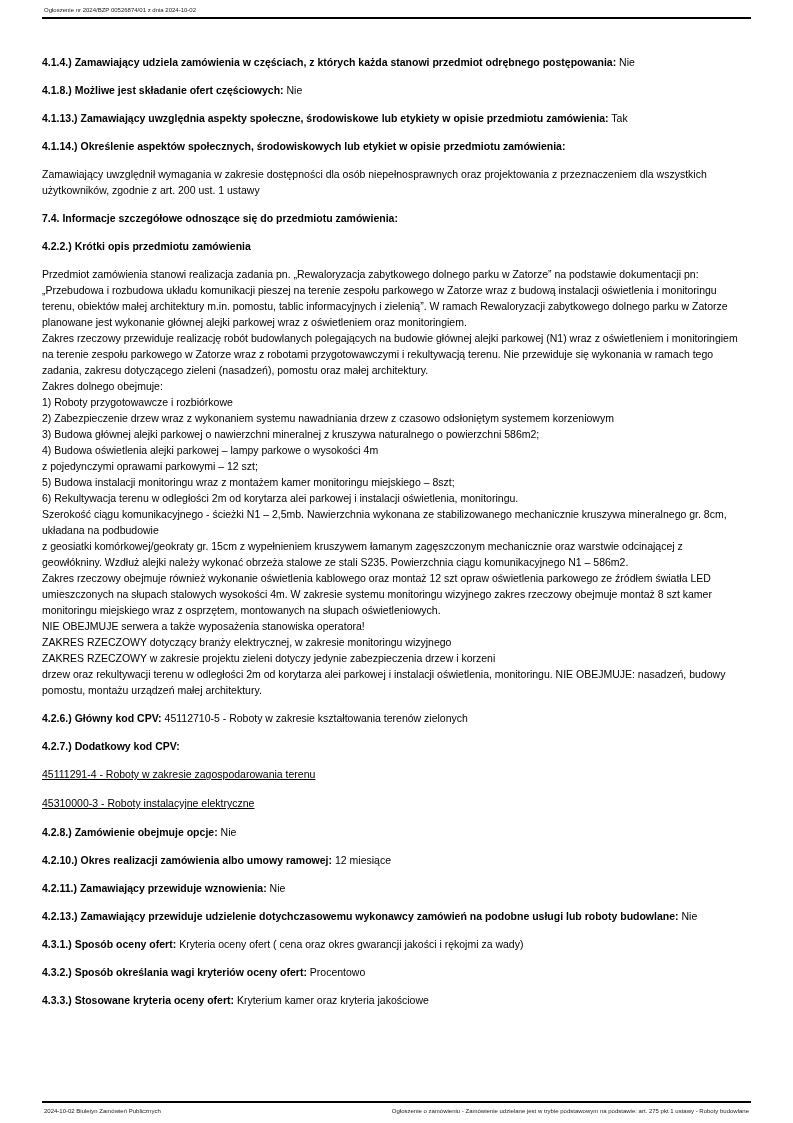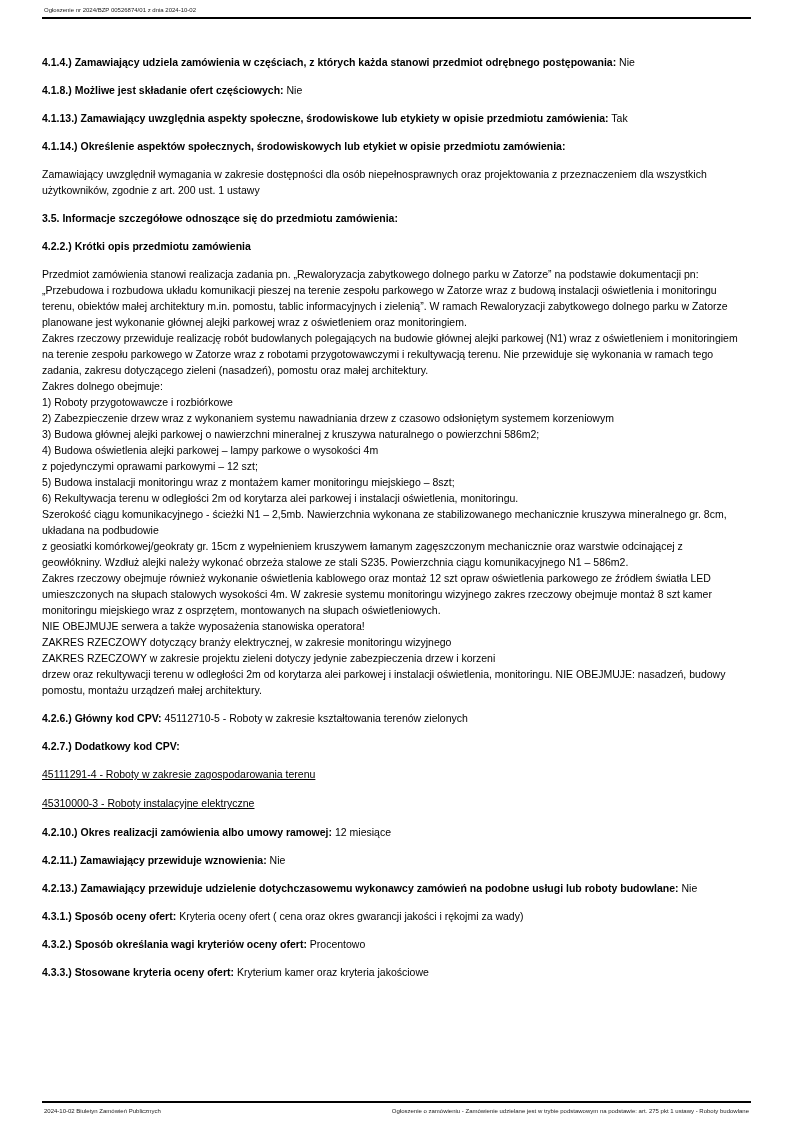--- a/index.html
+++ b/index.html
@@ -75,21 +75,21 @@
     <p class="block kv"><b>4.1.4.) Zamawiający udziela zamówienia w częściach, z których każda stanowi przedmiot odrębnego postępowania:</b> <span>Nie</span></p>
 
     <p class="block kv"><b>4.1.8.) Możliwe jest składanie ofert częściowych:</b> <span>Nie</span></p>
 
     <p class="block kv"><b>4.1.13.) Zamawiający uwzględnia aspekty społeczne, środowiskowe lub etykiety w opisie przedmiotu zamówienia:</b> <span>Tak</span></p>
 
     <p class="block heading">4.1.14.) Określenie aspektów społecznych, środowiskowych lub etykiet w opisie przedmiotu zamówienia:</p>
 
     <p class="block plain">Zamawiający uwzględnił wymagania w zakresie dostępności dla osób niepełnosprawnych oraz projektowania z przeznaczeniem dla wszystkich użytkowników, zgodnie z art. 200 ust. 1 ustawy</p>
 
-    <p class="block heading">3.5. Informacje szczegółowe odnoszące się do przedmiotu zamówienia:</p>
+    <p class="block heading">7.4. Informacje szczegółowe odnoszące się do przedmiotu zamówienia:</p>
 
     <p class="block heading">4.2.2.) Krótki opis przedmiotu zamówienia</p>
 
     <div class="block desc">
         <div class="line">Przedmiot zamówienia stanowi realizacja zadania pn. „Rewaloryzacja zabytkowego dolnego parku w Zatorze” na podstawie dokumentacji pn: „Przebudowa i rozbudowa układu komunikacji pieszej na terenie zespołu parkowego w Zatorze wraz z budową instalacji oświetlenia i monitoringu terenu, obiektów małej architektury m.in. pomostu, tablic informacyjnych i zielenią”. W ramach Rewaloryzacji zabytkowego dolnego parku w Zatorze planowane jest wykonanie głównej alejki parkowej wraz z oświetleniem oraz monitoringiem.</div>
         <div class="line">Zakres rzeczowy przewiduje realizację robót budowlanych polegających na budowie głównej alejki parkowej (N1) wraz z oświetleniem i monitoringiem na terenie zespołu parkowego w Zatorze wraz z robotami przygotowawczymi i rekultywacją terenu. Nie przewiduje się wykonania w ramach tego zadania, zakresu dotyczącego zieleni (nasadzeń), pomostu oraz małej architektury.</div>
         <div class="line">Zakres dolnego obejmuje:</div>
         <div class="line">1) Roboty przygotowawcze i rozbiórkowe</div>
         <div class="line">2) Zabezpieczenie drzew wraz z wykonaniem systemu nawadniania drzew z czasowo odsłoniętym systemem korzeniowym</div>
         <div class="line">3) Budowa głównej alejki parkowej o nawierzchni mineralnej z kruszywa naturalnego o powierzchni 586m2;</div>
@@ -108,20 +108,21 @@
 
     <p class="block kv"><b>4.2.6.) Główny kod CPV:</b> <span>45112710-5 - Roboty w zakresie kształtowania terenów zielonych</span></p>
 
     <p class="block heading">4.2.7.) Dodatkowy kod CPV:</p>
 
     <div class="block cpv-list">
         <div class="line">45111291-4 - Roboty w zakresie zagospodarowania terenu</div>
         <div class="line">45310000-3 - Roboty instalacyjne elektryczne</div>
       </div>
 
+    <p class="block kv"><b>4.2.8.) Zamówienie obejmuje opcje:</b> <span>Nie</span></p>
 
     <p class="block kv"><b>4.2.10.) Okres realizacji zamówienia albo umowy ramowej:</b> <span>12 miesiące</span></p>
 
     <p class="block kv"><b>4.2.11.) Zamawiający przewiduje wznowienia:</b> <span>Nie</span></p>
 
     <p class="block kv"><b>4.2.13.) Zamawiający przewiduje udzielenie dotychczasowemu wykonawcy zamówień na podobne usługi lub roboty budowlane:</b> <span>Nie</span></p>
 
 
     <p class="block kv"><b>4.3.1.) Sposób oceny ofert:</b> <span>Kryteria oceny ofert ( cena oraz okres gwarancji jakości i rękojmi za wady)</span></p>
 

